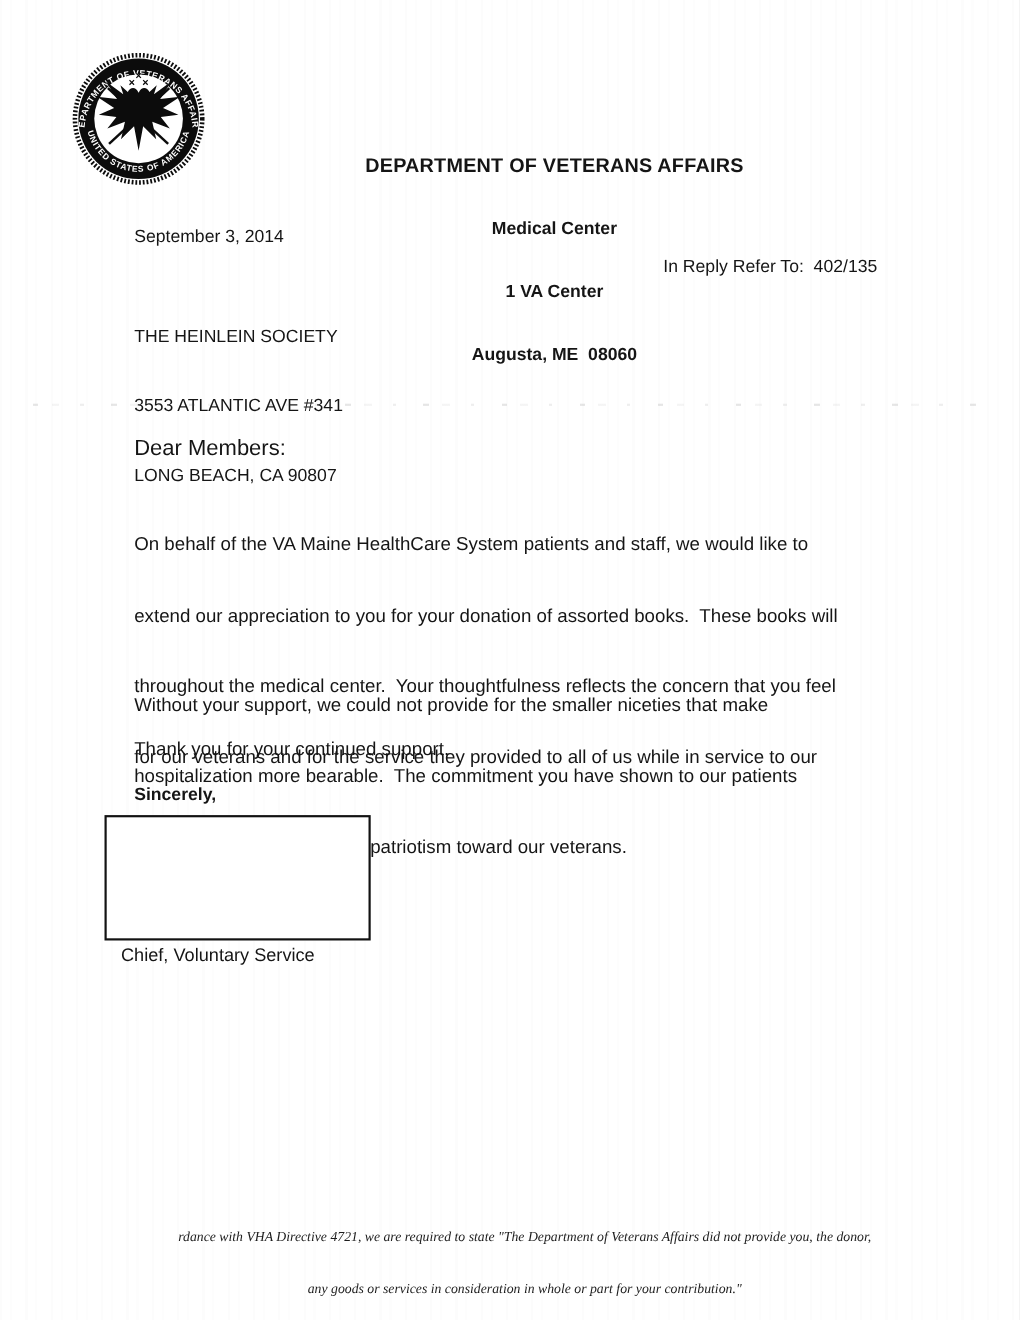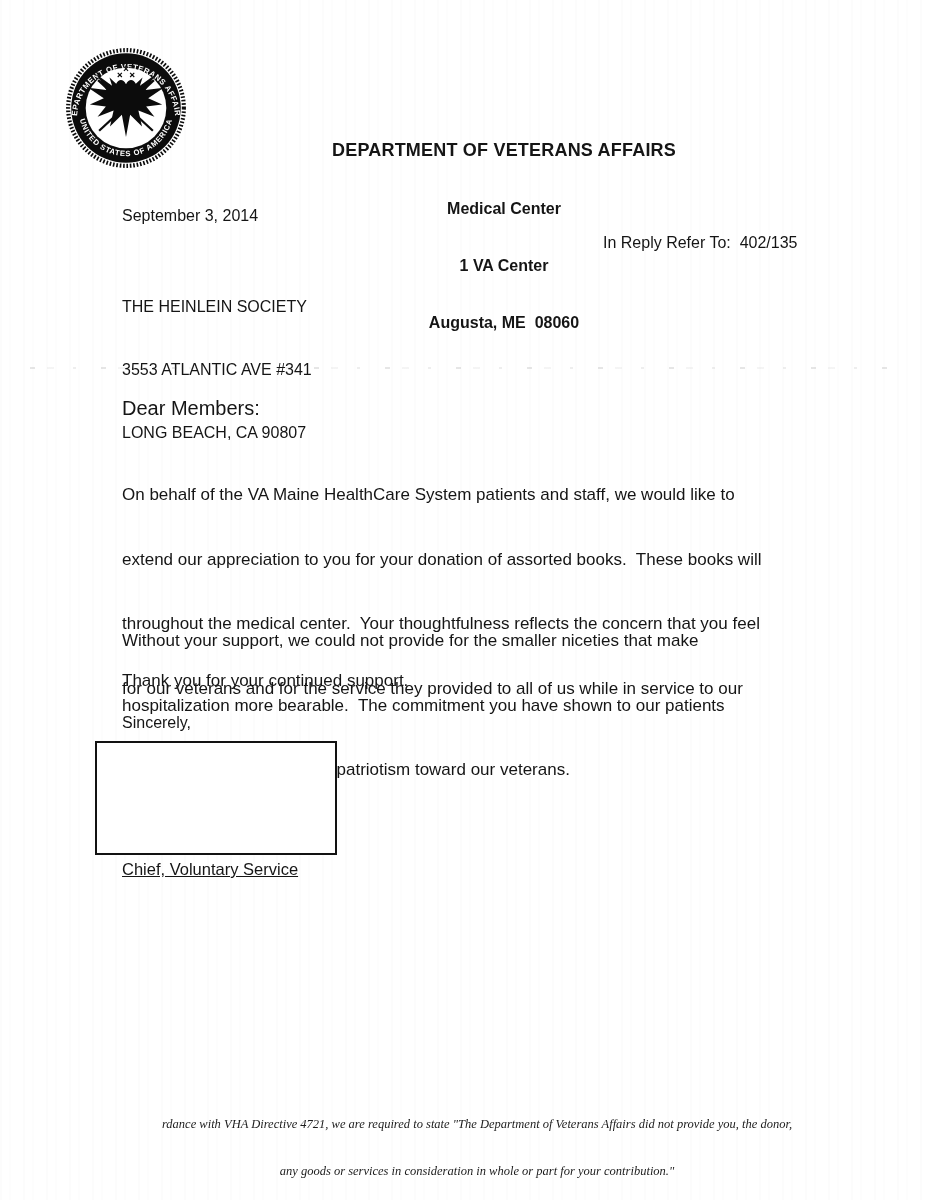--- a/index.html
+++ b/index.html
@@ -47,27 +47,27 @@
       rgba(100,100,100,0.20) 43px 46px, transparent 46px 71px);
     opacity: 0.55;
   }
 
   .salutation { left: 122px; top: 397px; font-size: 20px; }
 
   .body-par { left: 122px; font-size: 17px; line-height: 21.5px; white-space: pre-wrap; }
   .par-1 { top: 441px; }
   .par-2 { top: 587px; }
   .par-3 { top: 670px; }
-  .closing { left: 122px; top: 714px; font-size: 16px; }
+  .closing { left: 122px; top: 714px; font-size: 16px; font-weight: bold; }
 
   .sig-box {
     left: 95px; top: 741px; width: 238px; height: 110px;
     border: 2px solid #121212; background: #fff;
   }
-  .signer-title { left: 122px; top: 860px; font-size: 16.5px; text-decoration: underline; }
+  .signer-title { left: 110px; top: 860px; font-size: 16.5px; }
 
   .footer-note {
     left: 127px; top: 1086px; width: 700px;
     text-align: center;
     font-family: "Liberation Serif", serif;
     font-style: italic;
     font-size: 12.5px; line-height: 15.5px;
     color: #1c1c1c;
     white-space: pre-wrap;
   }

